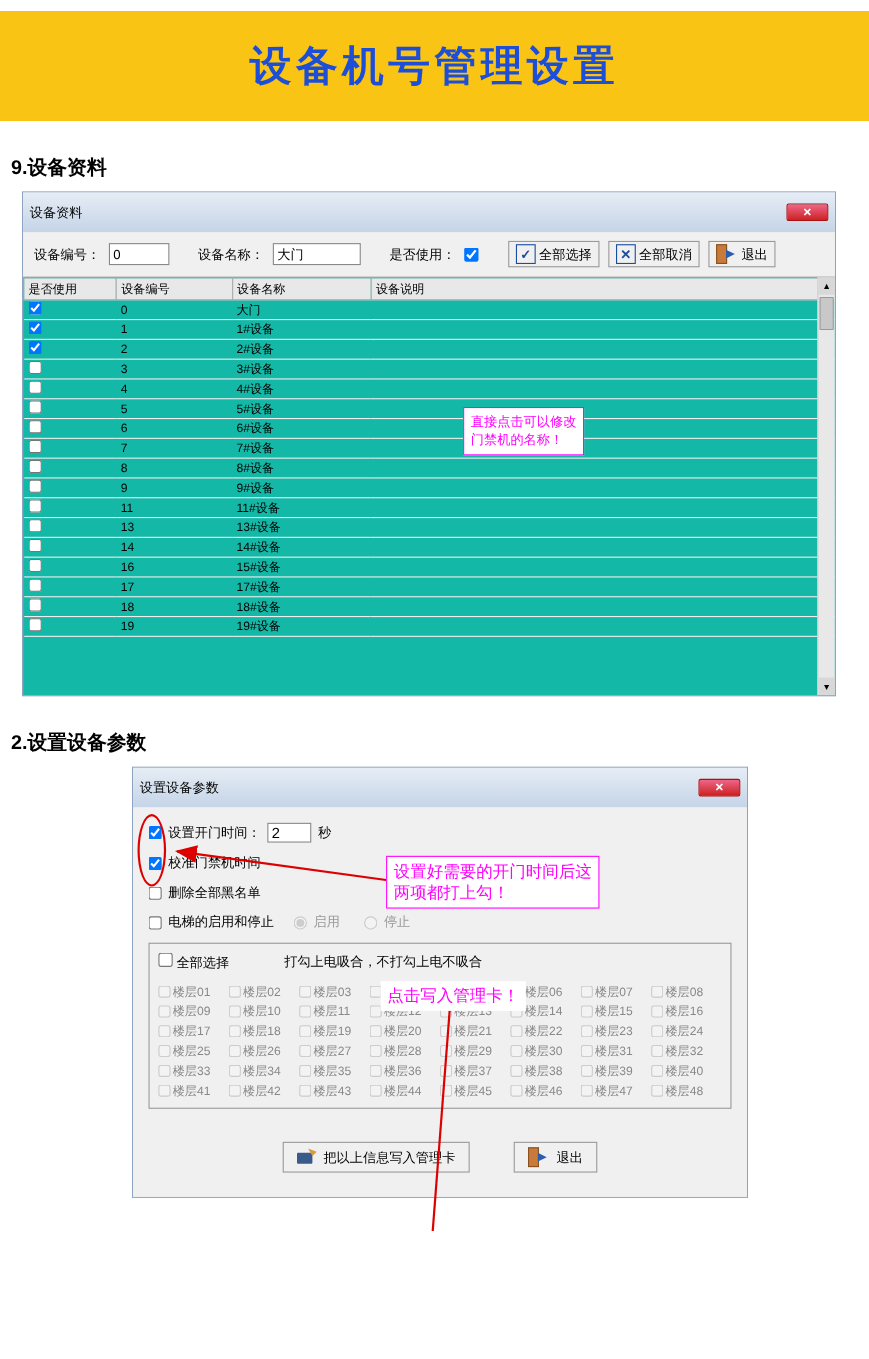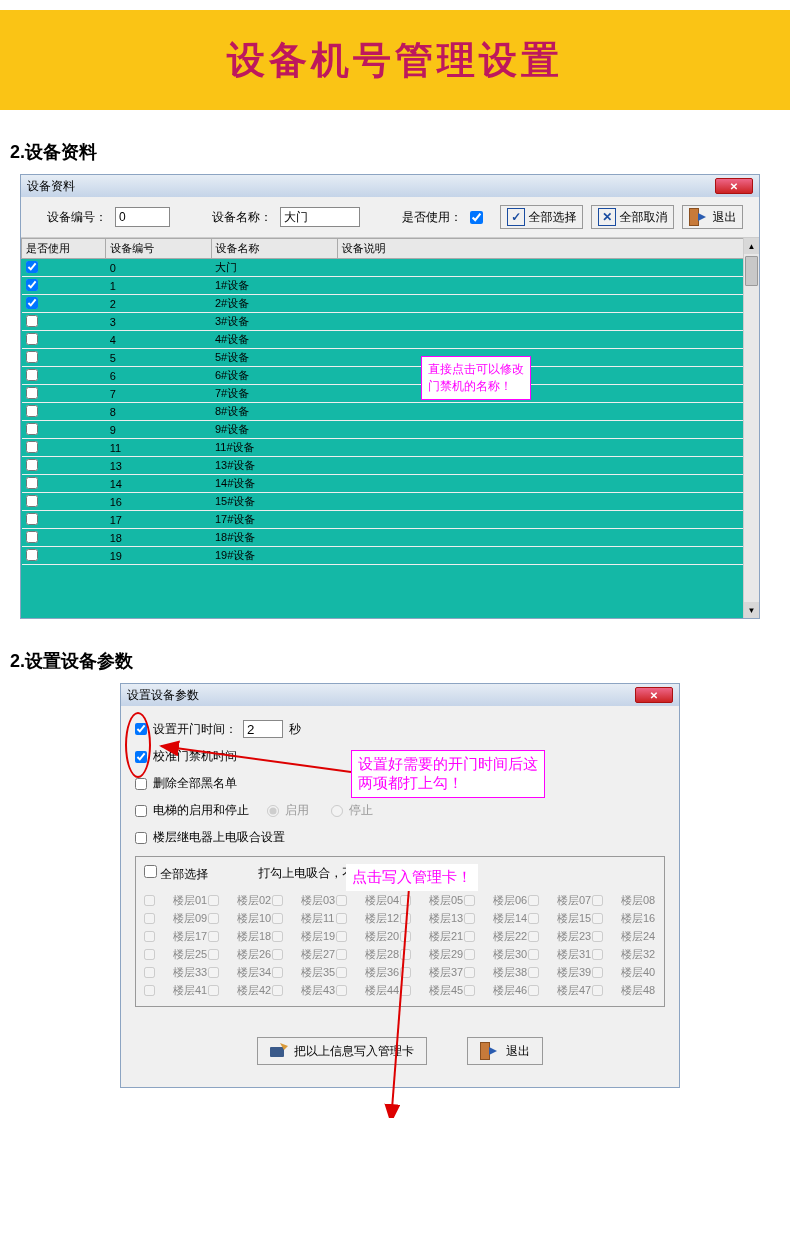--- a/index.html
+++ b/index.html
@@ -1,27 +1,27 @@
 <!DOCTYPE html>
 <html><head>
 <meta charset="utf-8">
 <style>
 * { box-sizing: border-box; margin: 0; padding: 0; }
 body { width: 790px; background: #fff; font-family: "Microsoft YaHei", SimSun, Arial, sans-serif; font-size: 12px; }
 .yellow-banner { background: #fac415; height: 100px; display: flex; align-items: center; justify-content: center; margin: 10px 0 30px 0; }
-.yellow-banner h1 { font-size: 38px; font-weight: bold; color: #be185d; letter-spacing: 4px; }
+.yellow-banner h1 { font-size: 38px; font-weight: bold; color: #1d4ed8; letter-spacing: 4px; }
 .section-title { font-size: 18px; font-weight: bold; margin: 15px 10px 10px 10px; }
 
 .window { border: 1px solid #8ca4c2; margin: 0 20px 30px 20px; position: relative; background: #f0f0f0; }
-.titlebar { background: linear-gradient(to bottom, #e6edf5, #c5d4e8); height: 22px; display: flex; align-items: center; padding: 0 6px; font-size: 12px; color: #000; position: relative; }
+.titlebar { background: linear-gradient(to bottom, #e6edf5, #c5d4e8); height: 36px; display: flex; align-items: center; padding: 0 6px; font-size: 12px; color: #000; position: relative; }
 .titlebar-text { flex: 1; }
 .close-btn { width: 38px; height: 16px; background: linear-gradient(to bottom, #e68, #c22); border-radius: 2px; display: flex; align-items: center; justify-content: center; color: #fff; font-size: 10px; font-weight: bold; border: 1px solid #a11; }
 
 .toolbar { background: #f0f0f0; padding: 8px 10px; display: flex; align-items: center; gap: 8px; font-size: 12px; border-bottom: 1px solid #ccc; }
-.toolbar label { white-space: nowrap; margin-left: 16px; }
+.toolbar label { white-space: nowrap; }
 .toolbar input[type=text] { border: 1px solid #888; height: 20px; padding: 0 3px; font-size: 12px; background: #fff; }
 .tool-btn { display: flex; align-items: center; gap: 3px; background: #f0f0f0; border: 1px solid #999; padding: 2px 6px; cursor: pointer; font-size: 12px; }
 .icon-box { width: 18px; height: 18px; display: inline-flex; align-items: center; justify-content: center; }
 
 .table-wrap { background: #14b8a6; position: relative; }
 .device-table { width: 100%; border-collapse: collapse; font-size: 11px; }
 .device-table th { background: #e8e8e8; border: 1px solid #aaa; padding: 2px 4px; text-align: left; font-weight: normal; height: 18px; }
 .device-table td { border-bottom: 1px solid #eee; padding: 1px 4px; height: 17px; }
 .device-table input[type=checkbox] { width: 12px; height: 12px; }
 
@@ -36,40 +36,40 @@
 .param-row { margin-bottom: 10px; display: flex; align-items: center; gap: 6px; }
 .param-row input[type=checkbox] { width: 12px; height: 12px; }
 .param-row input[type=text] { border: 1px solid #888; height: 18px; width: 40px; padding: 0 3px; background: #fff; }
 .param-row input[type=radio] { width: 12px; height: 12px; }
 .disabled-text { color: #999; }
 
 .floor-panel { border: 1px solid #999; margin-top: 4px; padding: 8px; background: #f0f0f0; }
 .floor-header { display: flex; gap: 50px; margin-bottom: 10px; font-size: 12px; }
 .floor-grid { display: flex; flex-direction: column; gap: 3px; }
 .floor-row { display: flex; gap: 0; }
-.floor-cell { display: flex; align-items: center; gap: 18px; width: 65px; color: #888; font-size: 11px; }
+.floor-cell { display: flex; align-items: center; gap: 2px; width: 65px; color: #888; font-size: 11px; }
 .floor-cell input[type=checkbox] { width: 11px; height: 11px; }
 
 .params-buttons { display: flex; justify-content: center; gap: 40px; margin-top: 30px; padding-bottom: 8px; }
 .big-btn { display: flex; align-items: center; gap: 6px; background: #f0f0f0; border: 1px solid #999; padding: 4px 12px; cursor: pointer; font-size: 12px; }
 
 .ellipse-circle { position: absolute; border: 2px solid #d00; border-radius: 50%; pointer-events: none; z-index: 8; }
 
 .exit-icon { width: 20px; height: 18px; position: relative; }
 .exit-icon .door { position: absolute; left: 0; top: 0; width: 10px; height: 18px; background: #c77a3a; border: 1px solid #8a5020; }
 .exit-icon .arrow { position: absolute; left: 9px; top: 5px; width: 0; height: 0; border-top: 4px solid transparent; border-bottom: 4px solid transparent; border-left: 8px solid #2a5cb0; }
 </style>
 </head>
 <body>
 
 <div class="yellow-banner">
   <h1>设备机号管理设置</h1>
 </div>
 
-<div class="section-title">2.设备资料</div>
+<div class="section-title">9.设备资料</div>
 
 <div class="window" style="width: 740px;">
   <div class="titlebar">
     <span class="titlebar-text">设备资料</span>
     <span class="close-btn">✕</span>
   </div>
   <div class="toolbar">
     <label>设备编号：</label>
     <input type="text" style="width: 55px;" value="0">
     <span style="width:10px"></span>
@@ -255,24 +255,20 @@
       <input type="checkbox" style="">
       <span>电梯的启用和停止</span>
       <span style="width:6px"></span>
       <input type="radio" checked="" disabled="" style="">
       <span class="disabled-text">启用</span>
       <span style="width:10px"></span>
       <input type="radio" disabled="" style="">
       <span class="disabled-text">停止</span>
     </div>
 
-    <div class="param-row">
-      <input type="checkbox" style="">
-      <span>楼层继电器上电吸合设置</span>
-    </div>
 
     <div class="floor-panel">
       <div class="floor-header">
         <span><input type="checkbox" style=""> <span>全部选择</span></span>
         <span>打勾上电吸合，不打勾上电不吸合</span>
       </div>
       <div class="floor-grid" id="floor-grid">
           <div class="floor-row">
             <div class="floor-cell">
               <input type="checkbox" disabled="" style="">

